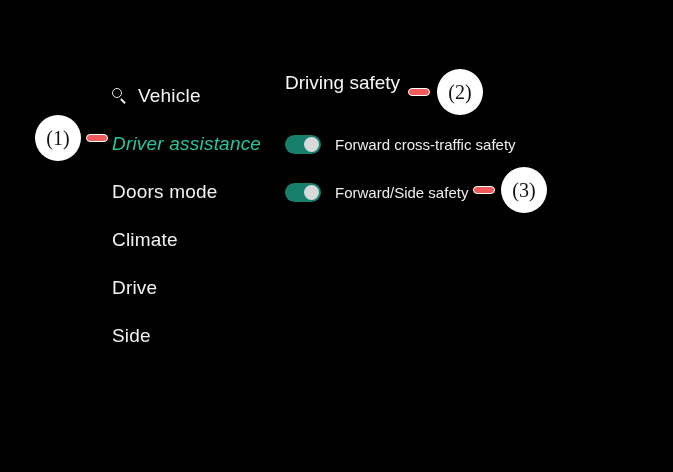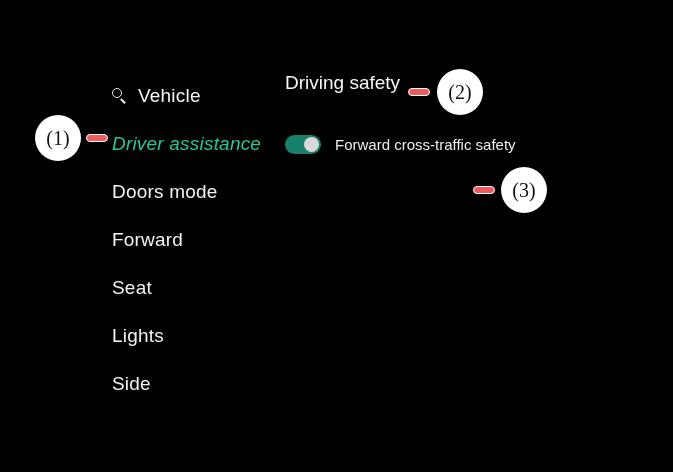--- a/index.html
+++ b/index.html
@@ -174,50 +174,53 @@
 
     <div class="nav-row active">
       <span class="nav-label">Driver assistance</span>
     </div>
 
     <div class="nav-row">
       <span class="nav-label">Doors mode</span>
     </div>
 
     <div class="nav-row">
-      <span class="nav-label">Forward</span>
-    </div>
-
-    <div class="nav-row">
-      <span class="nav-label">Seat</span>
-    </div>
-
-    <div class="nav-row">
-      <span class="nav-label">Lights</span>
-    </div>
+      <span class="nav-label">Climate</span>
+    </div>
+
+    <div class="nav-row">
+      <span class="nav-label">Drive</span>
+    </div>
+
 
     <div class="nav-row">
       <span class="nav-label">Side</span>
     </div>
 
   </div>
 
   <div id="panel">
 
     <div class="panel-title-row">
       <span class="panel-title">Driving safety</span>
     </div>
 
     <div class="setting-row">
       <span class="toggle">
         <span class="knob"></span>
       </span>
       <span class="setting-label">Forward cross-traffic safety</span>
     </div>
 
+    <div class="setting-row">
+      <span class="toggle">
+        <span class="knob"></span>
+      </span>
+      <span class="setting-label">Forward/Side safety</span>
+    </div>
 
 
   </div>
 
   <div class="marker" style="left:24px; top:116px;">(1)</div>
   <div class="dash" style="left:74px; top:134px;"></div>
 
   <div class="marker" style="left:426px; top:70px;">(2)</div>
   <div class="dash" style="left:396px; top:88px;"></div>
 

